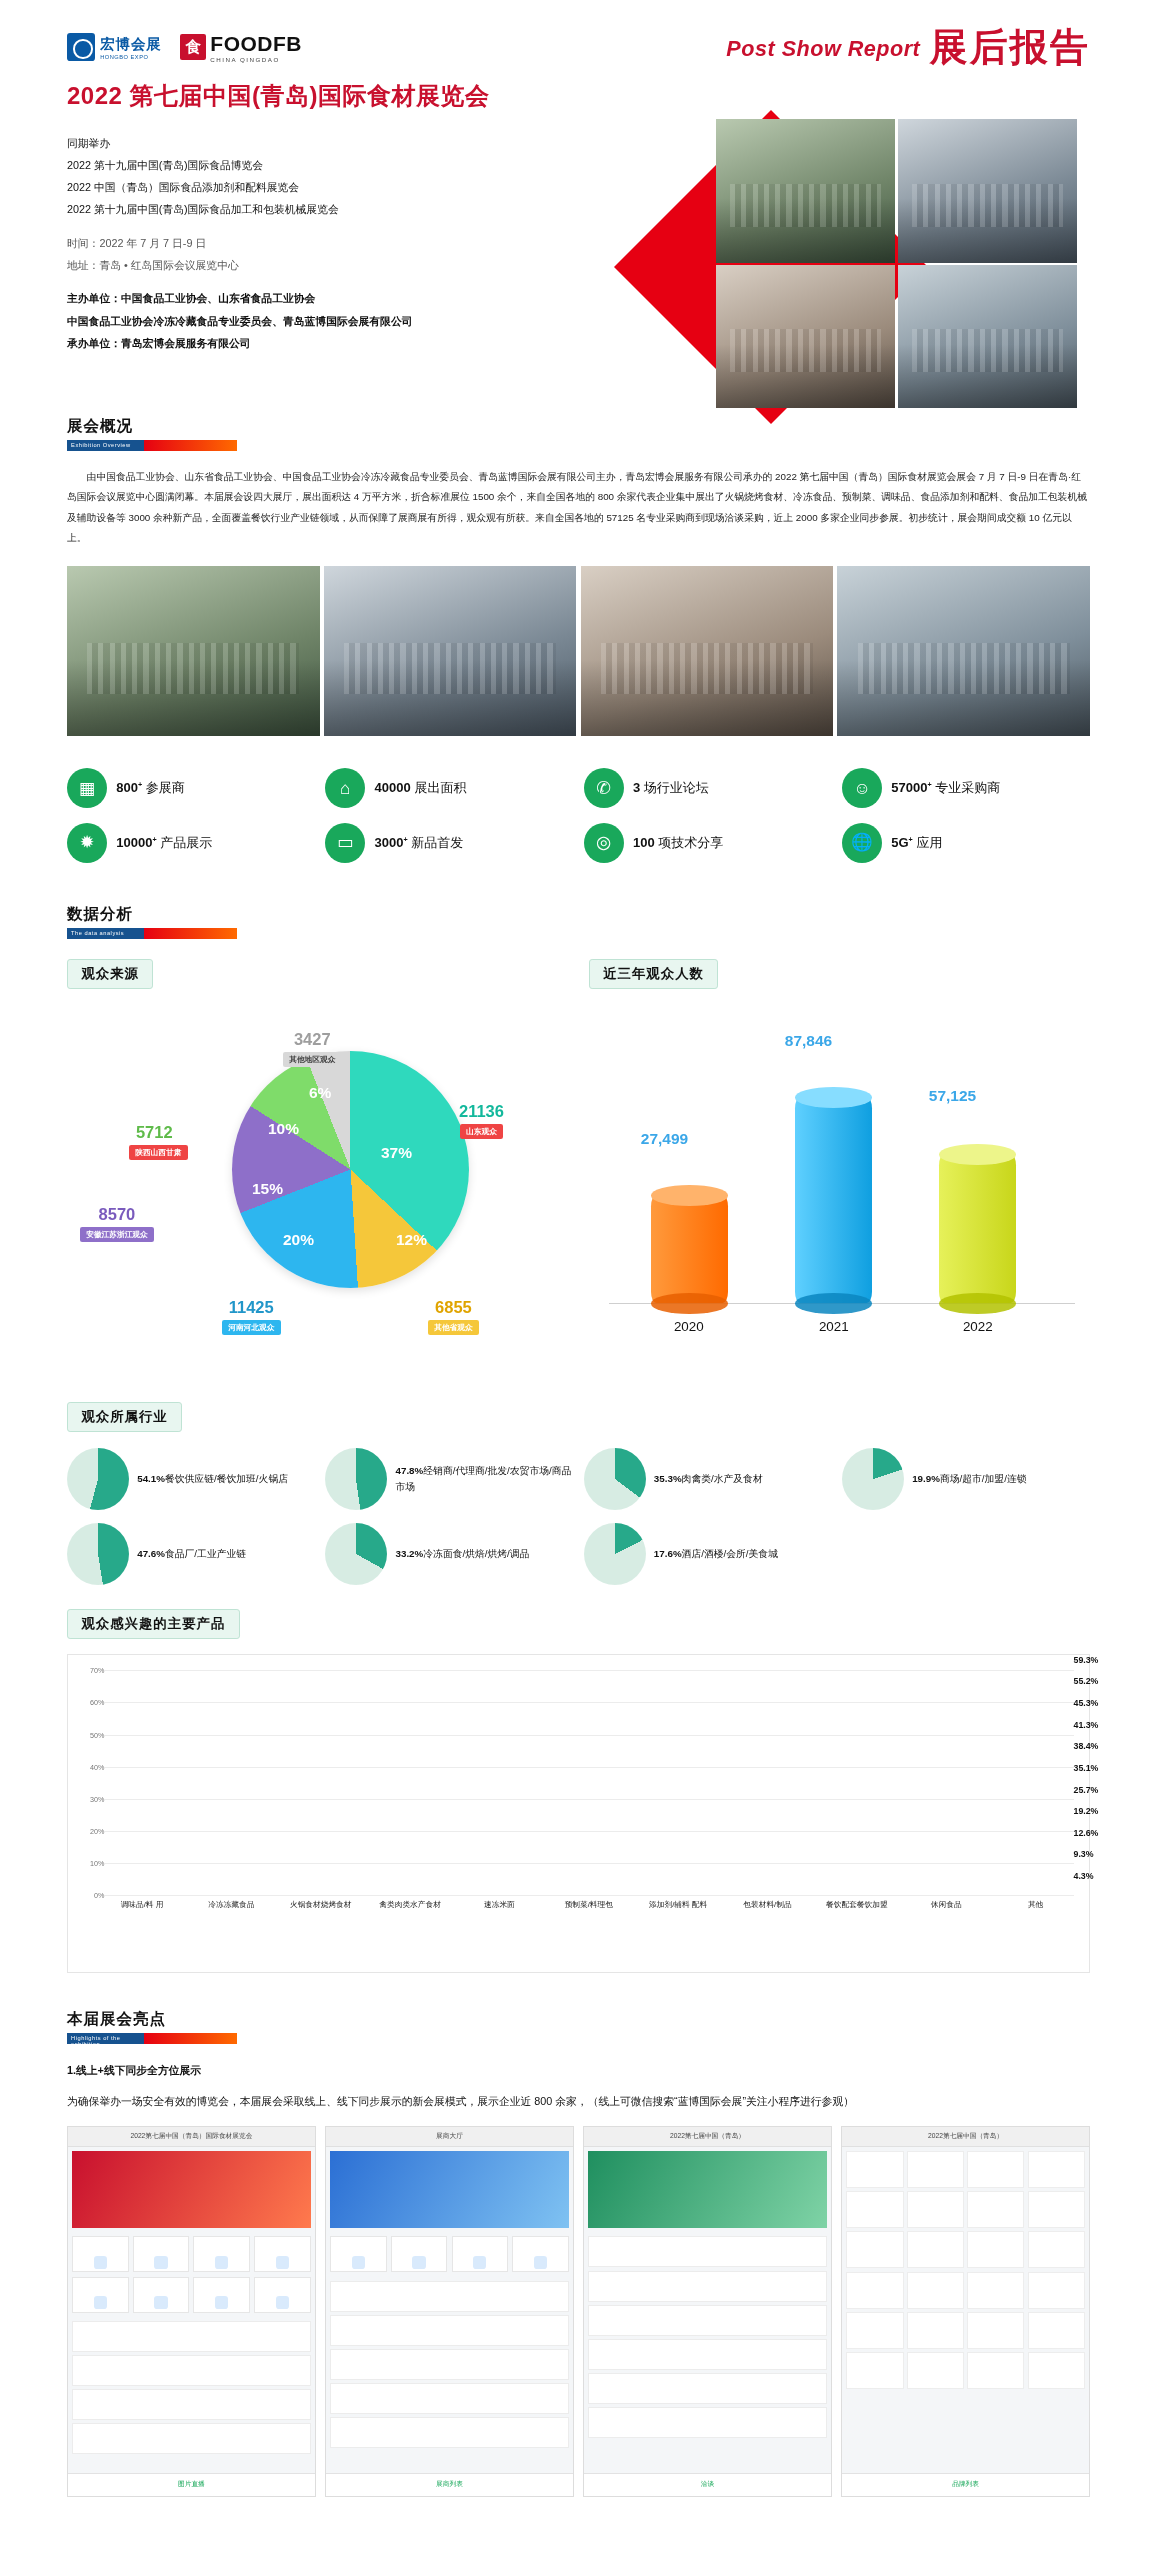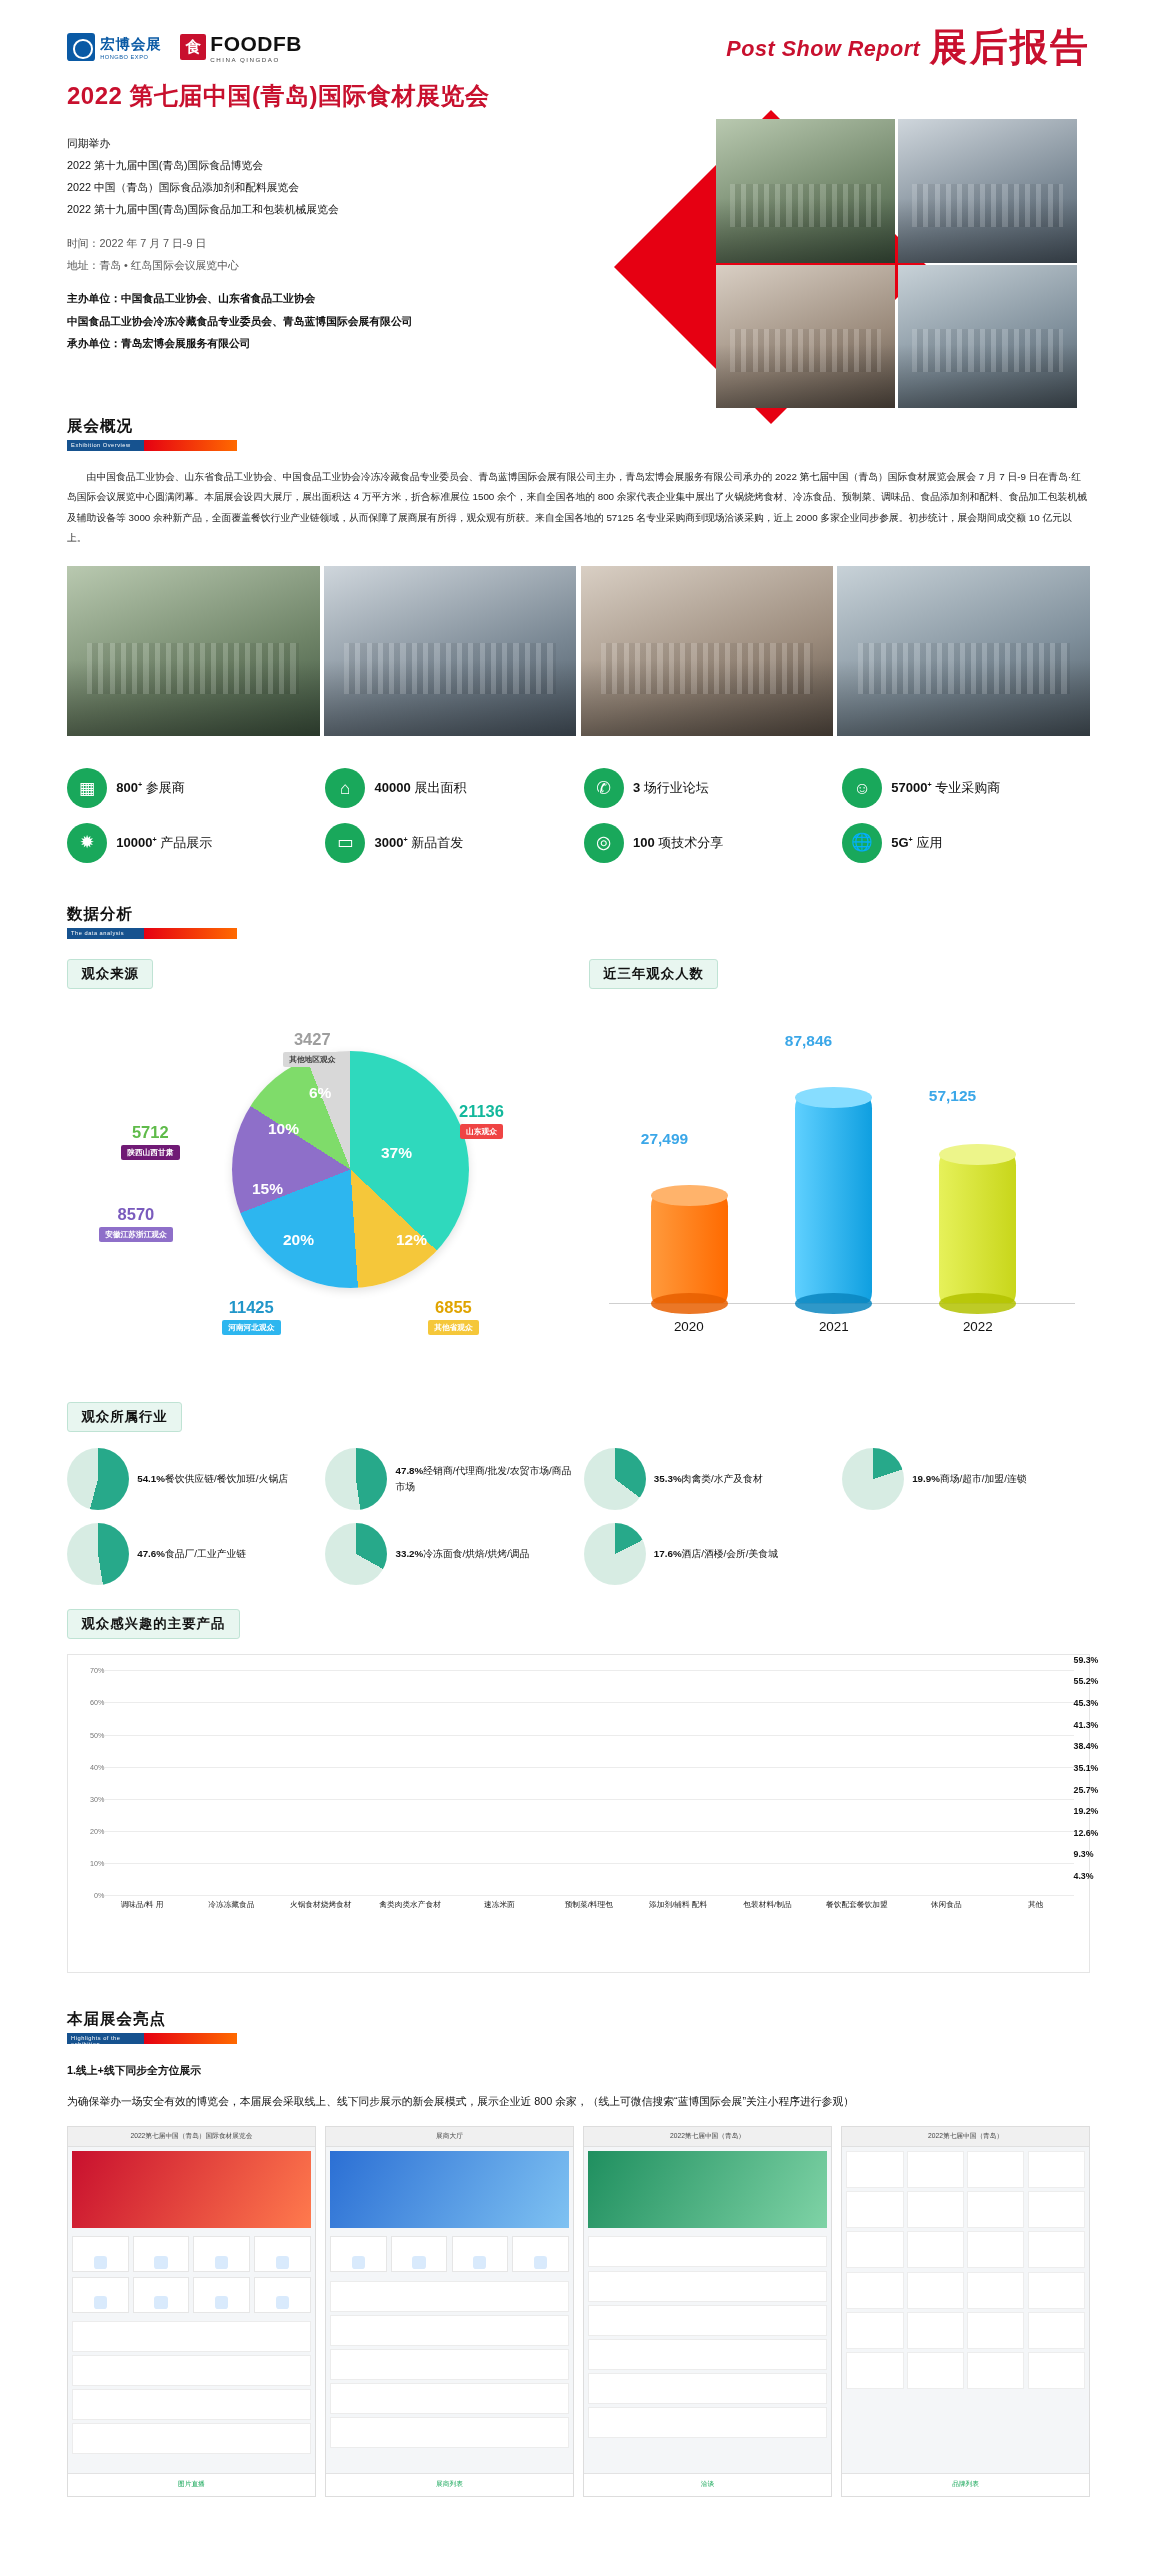--- a/index.html
+++ b/index.html
@@ -270,27 +270,27 @@
             <div class="lab-box" style="background:#ef4444;">山东观众</div>
           </div>
           <div class="lab-tag" style="left:361px; top:309px; color:#e0a400;">
             <div class="lab-num">6855</div>
             <div class="lab-box" style="background:#f5c73a;">其他省观众</div>
           </div>
           <div class="lab-tag" style="left:155px; top:309px; color:#2196c9;">
             <div class="lab-num">11425</div>
             <div class="lab-box" style="background:#2db6ef;">河南河北观众</div>
           </div>
-          <div class="lab-tag" style="left:32px; top:216px; color:#7a5bbd;">
+          <div class="lab-tag" style="left:13px; top:216px; color:#7a5bbd;">
             <div class="lab-num">8570</div>
             <div class="lab-box" style="background:#8e6fc9;">安徽江苏浙江观众</div>
           </div>
           <div class="lab-tag" style="left:54px; top:134px; color:#5fbb4a;">
             <div class="lab-num">5712</div>
-            <div class="lab-box" style="background:#701a75;">陕西山西甘肃</div>
+            <div class="lab-box" style="background:#ef4444;margin-left:8px;">陕西山西甘肃</div>
           </div>
           <div class="lab-tag" style="left:216px; top:41px; color:#9e9e9e;">
             <div class="lab-num">3427</div>
             <div class="lab-box" style="background:#d8d8d8;color:#444;">其他地区观众</div>
           </div>
         </div>
       </div>
 
       <div class="chart-card">
         <div class="panel-title">近三年观众人数</div>

